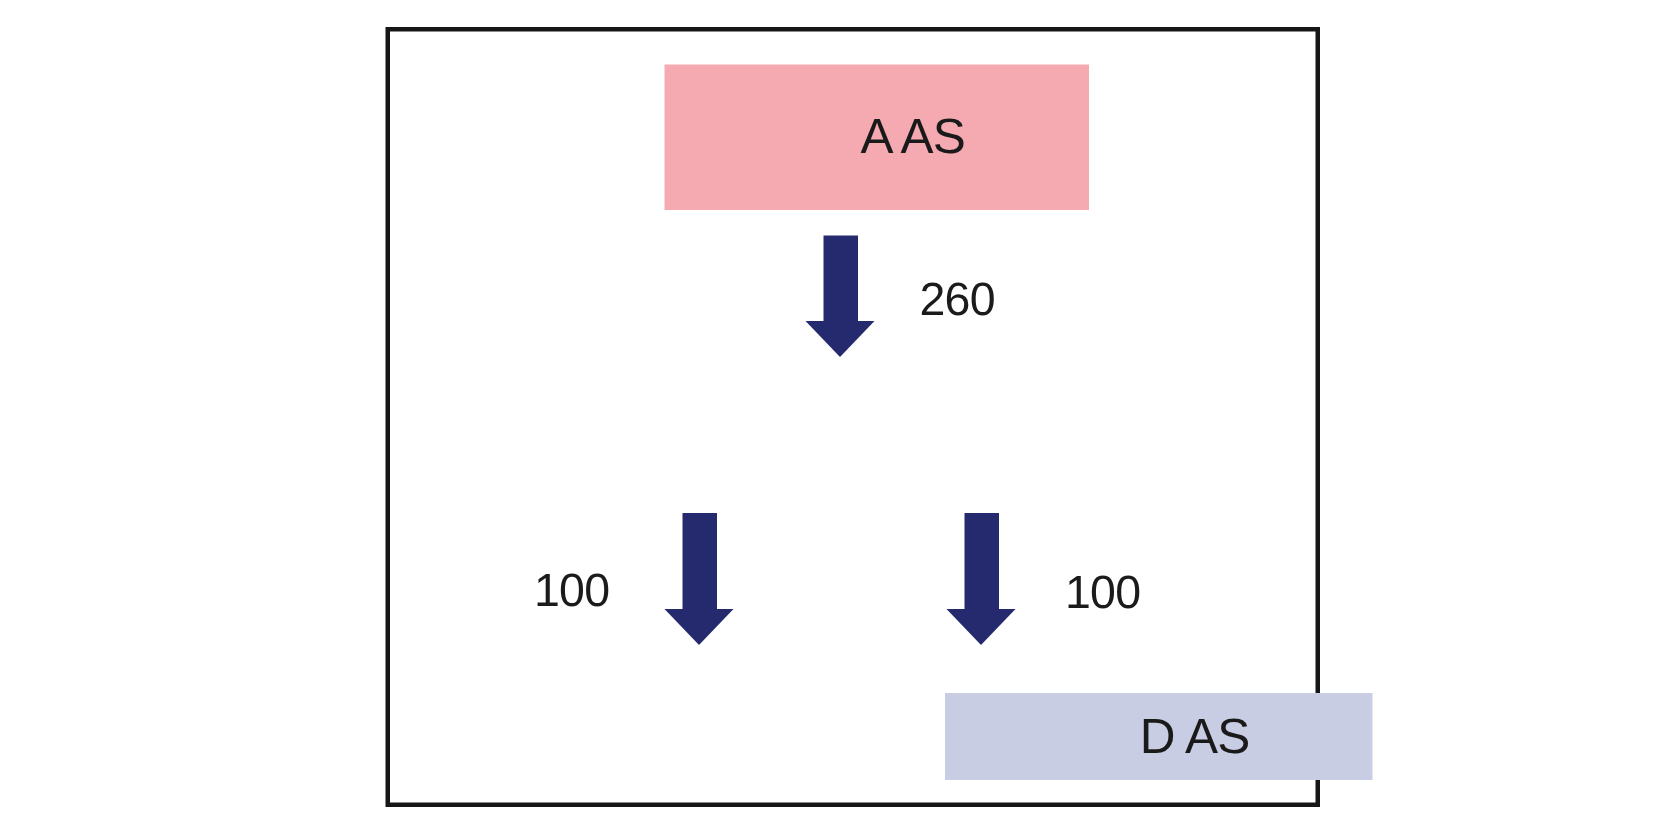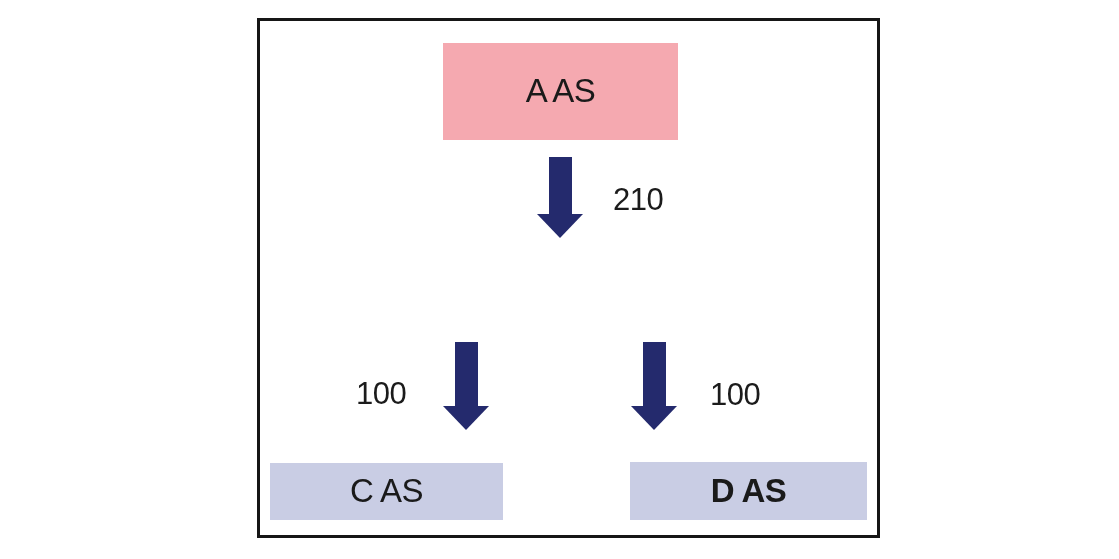--- a/index.html
+++ b/index.html
@@ -30,20 +30,21 @@
     position: absolute;
     display: flex;
     flex-direction: column;
     align-items: center;
     justify-content: center;
     text-align: center;
     font-size: 33px;
     line-height: 1.18;
     letter-spacing: -0.5px;
     color: #1a1a1a;
+    padding-left: 48px;
   }
   .node-a { left: 443px; top: 43px;  width: 235px; height: 97px; }
   .node-b { left: 443px; top: 258px; width: 235px; height: 54px; }
   .node-c { left: 270px; top: 463px; width: 233px; height: 57px; }
   .node-d { left: 630px; top: 462px; width: 237px; height: 58px; }
 
   .arrow {
     position: absolute;
     display: flex;
     flex-direction: column;
@@ -87,36 +88,33 @@
   <div class="frame"></div>
 
   <div class="node node-a" style="background-color: rgb(245, 169, 176);">
     <div>A AS</div>
   </div>
 
   <div class="arrow arrow-a-b">
     <div class="arrow-shaft"></div>
     <div class="arrow-head"></div>
   </div>
-  <div class="edge-label edge-label-a-b">210</div>
+  <div class="edge-label edge-label-a-b">260</div>
 
 
   <div class="arrow arrow-b-c">
     <div class="arrow-shaft"></div>
     <div class="arrow-head"></div>
   </div>
   <div class="edge-label edge-label-b-c">100</div>
 
   <div class="arrow arrow-b-d">
     <div class="arrow-shaft"></div>
     <div class="arrow-head"></div>
   </div>
   <div class="edge-label edge-label-b-d">100</div>
 
-  <div class="node node-c" style="background-color: rgb(201, 205, 228);">
-    <div>C AS</div>
-  </div>
 
-  <div class="node node-d" style="background-color: rgb(201, 205, 228); font-weight: bold;">
+  <div class="node node-d" style="background-color: rgb(201, 205, 228);">
     <div>D AS</div>
   </div>
 
 </div>
 
 </body></html>

